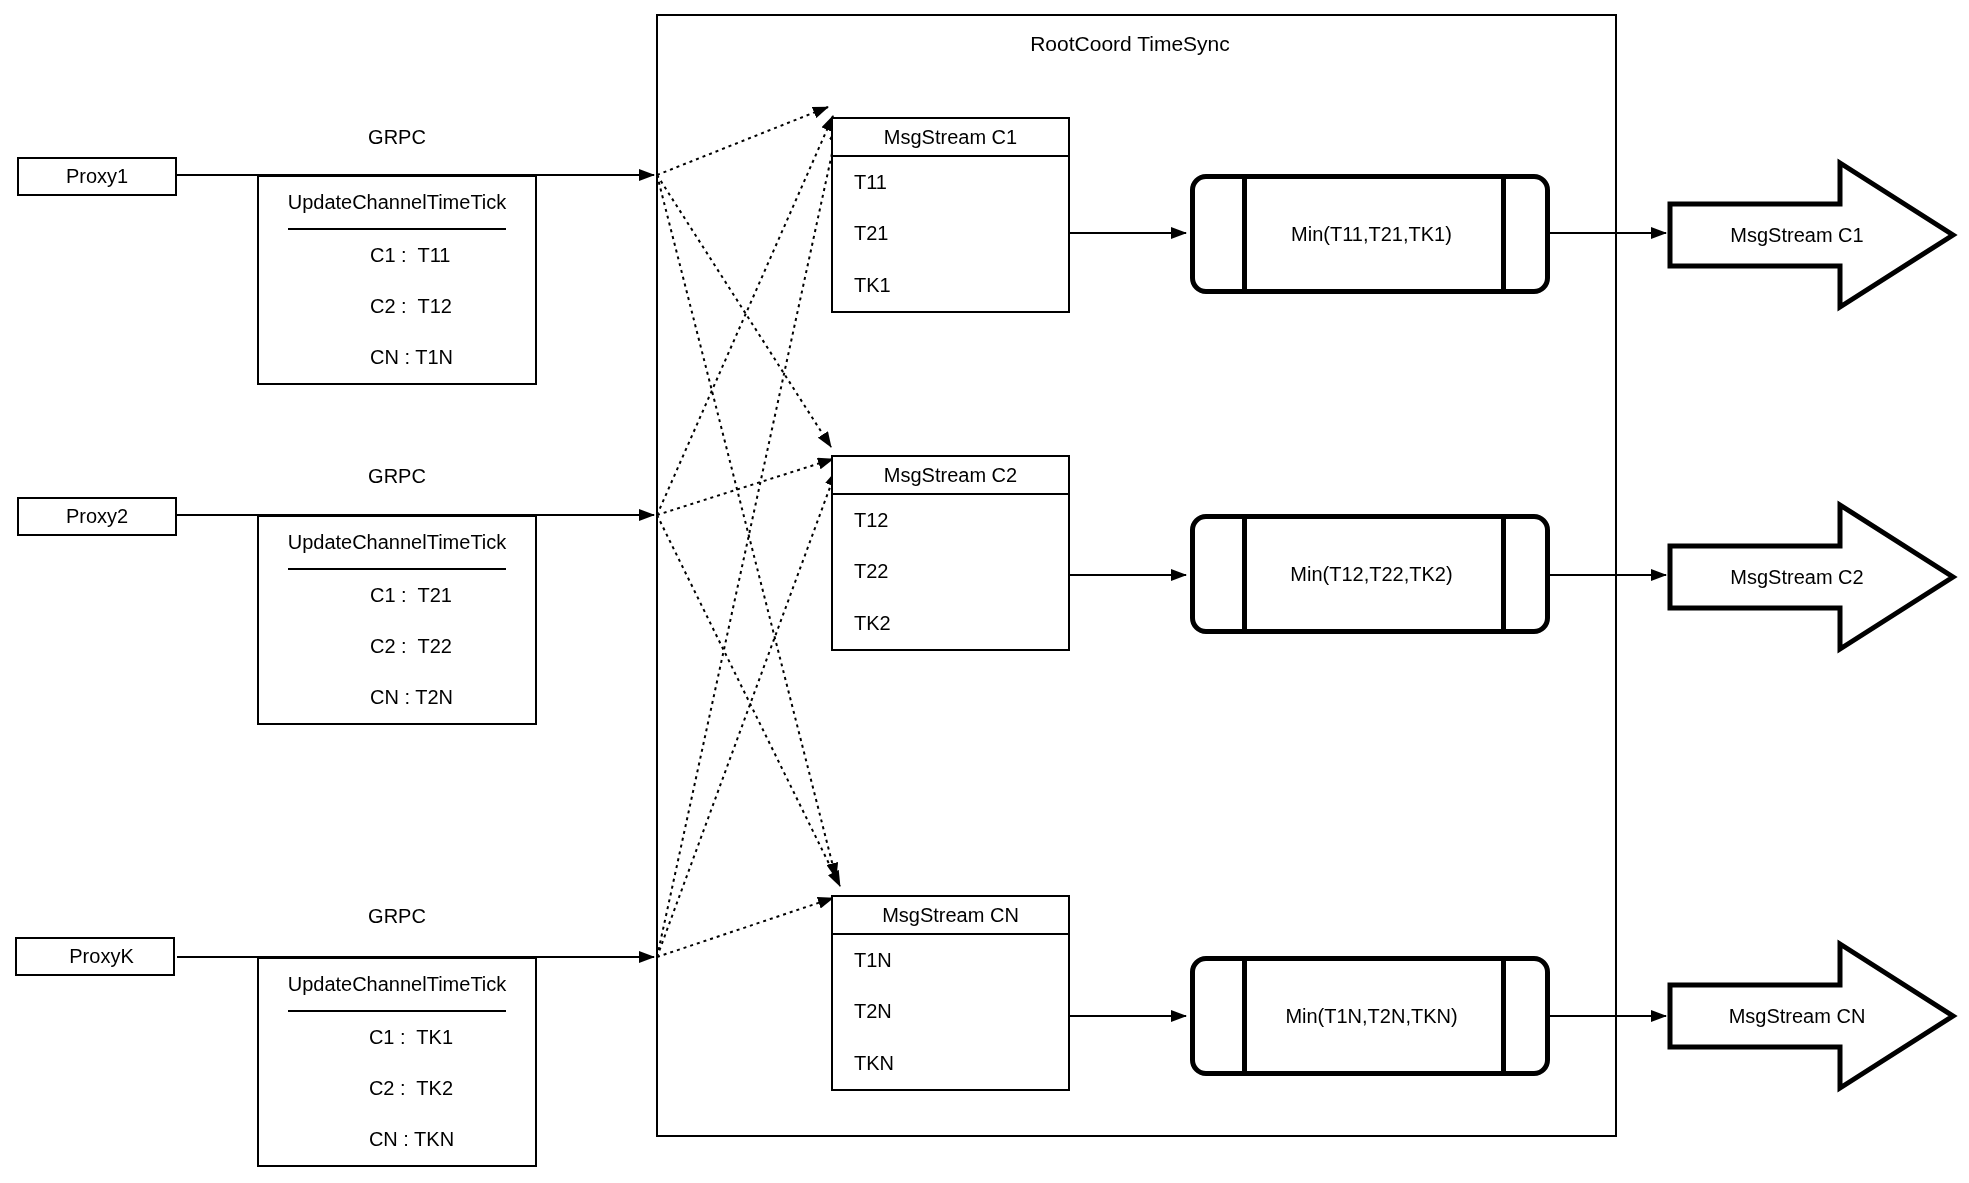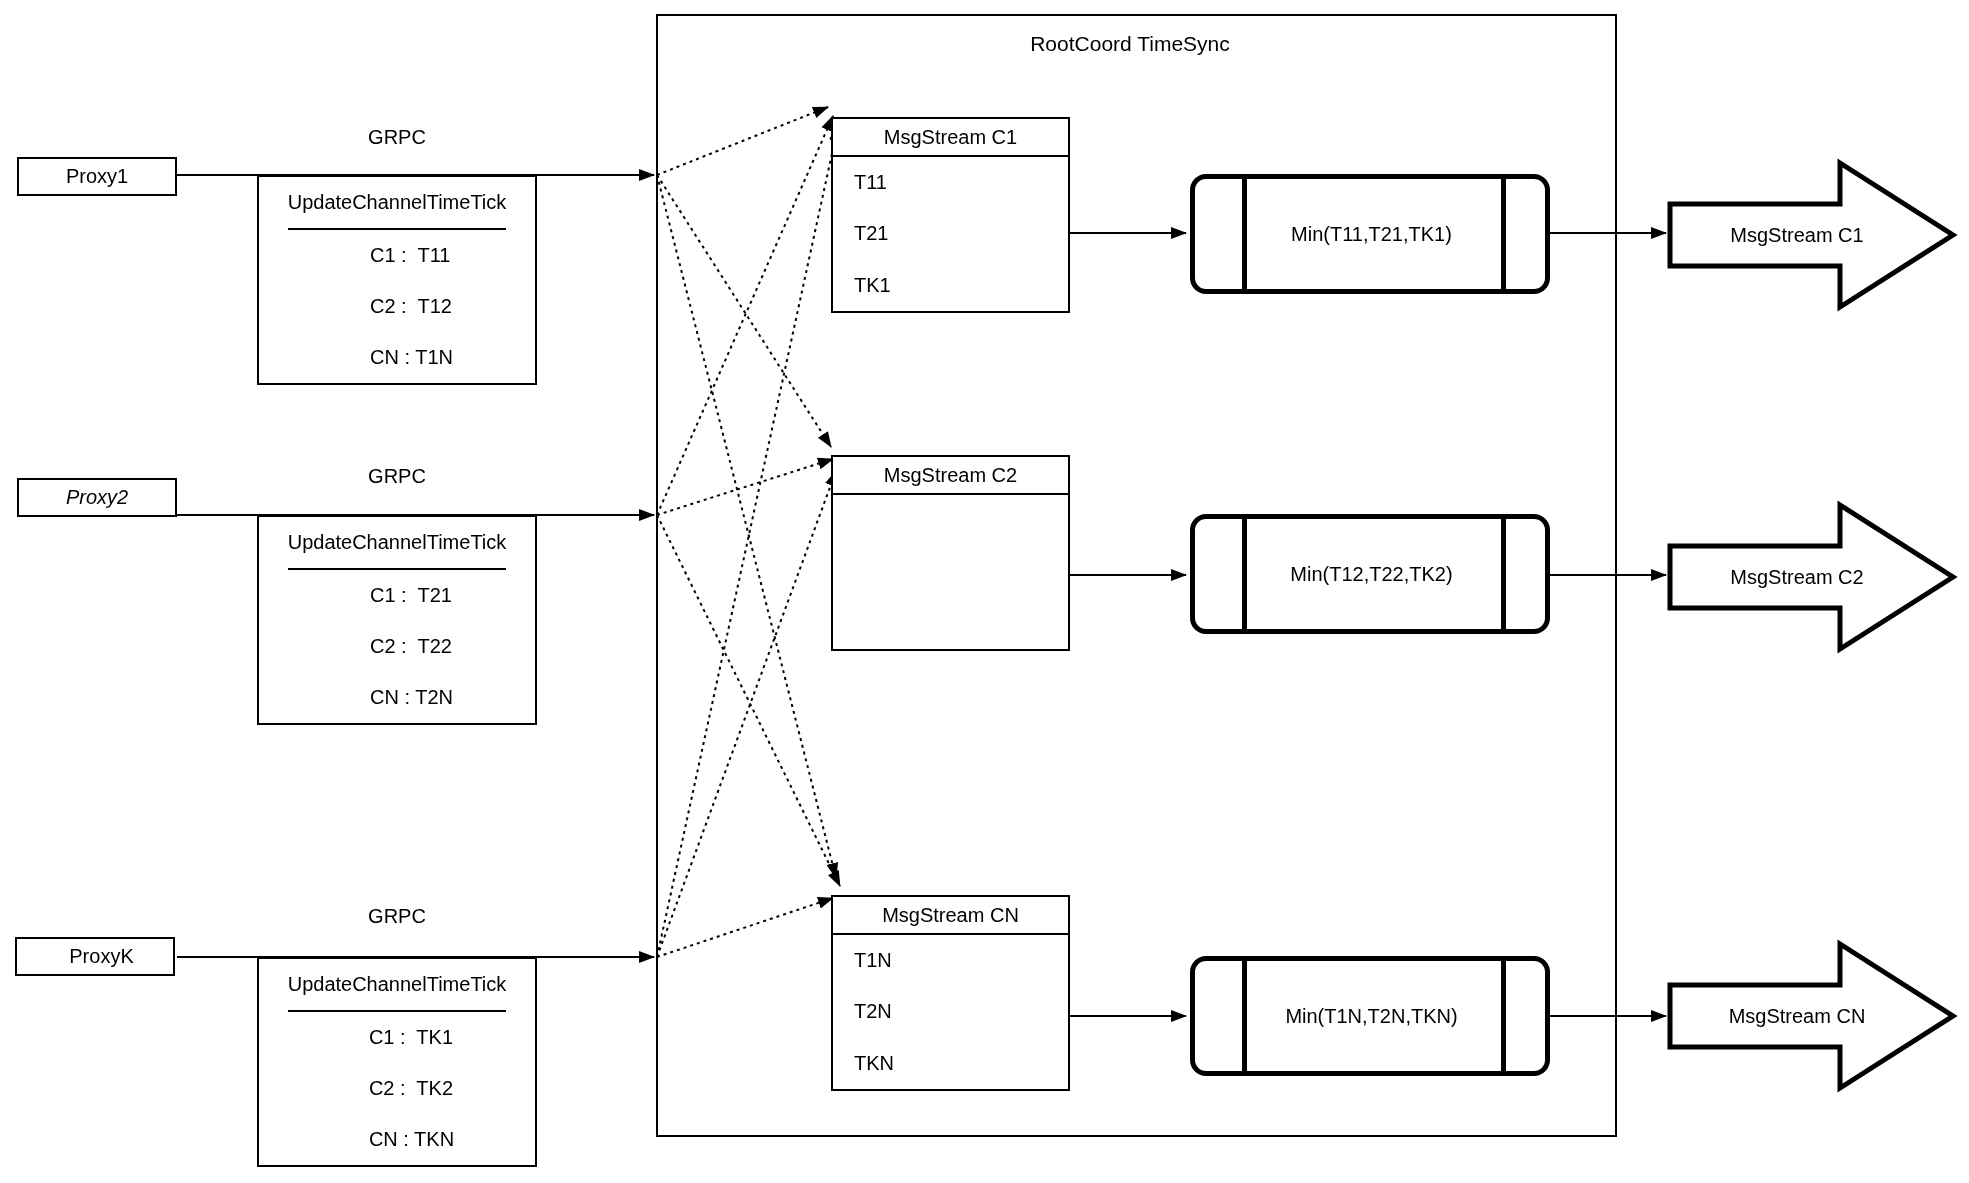--- a/index.html
+++ b/index.html
@@ -99,21 +99,21 @@
   <div class="abs grpc-label" style="left:257px;top:126px;">GRPC</div>
   <div class="abs uct-table" style="left:257px;top:175px;">
     <div class="hdr">UpdateChannelTimeTick</div>
     <div class="rows">
       <div>C1 :  T11</div>
       <div>C2 :  T12</div>
       <div>CN : T1N</div>
     </div>
   </div>
 
-  <div class="abs proxy-box" style="left:17px;top:478px;font-style:italic;">
+  <div class="abs proxy-box" style="left:17px;top:497px;">
     <span>Proxy2</span>
   </div>
   <div class="abs grpc-label" style="left:257px;top:465px;">GRPC</div>
   <div class="abs uct-table" style="left:257px;top:515px;">
     <div class="hdr">UpdateChannelTimeTick</div>
     <div class="rows">
       <div>C1 :  T21</div>
       <div>C2 :  T22</div>
       <div>CN : T2N</div>
     </div>
@@ -135,20 +135,25 @@
   <div class="abs ms-table" style="left:831px;top:117px;">
     <div class="hdr">MsgStream C1</div>
     <div class="rows">
       <div>T11</div>
       <div>T21</div>
       <div>TK1</div>
     </div>
   </div>
   <div class="abs ms-table" style="left:831px;top:455px;">
     <div class="hdr">MsgStream C2</div>
+    <div class="rows">
+      <div>T12</div>
+      <div>T22</div>
+      <div>TK2</div>
+    </div>
   </div>
   <div class="abs ms-table" style="left:831px;top:895px;">
     <div class="hdr">MsgStream CN</div>
     <div class="rows">
       <div>T1N</div>
       <div>T2N</div>
       <div>TKN</div>
     </div>
   </div>
 

